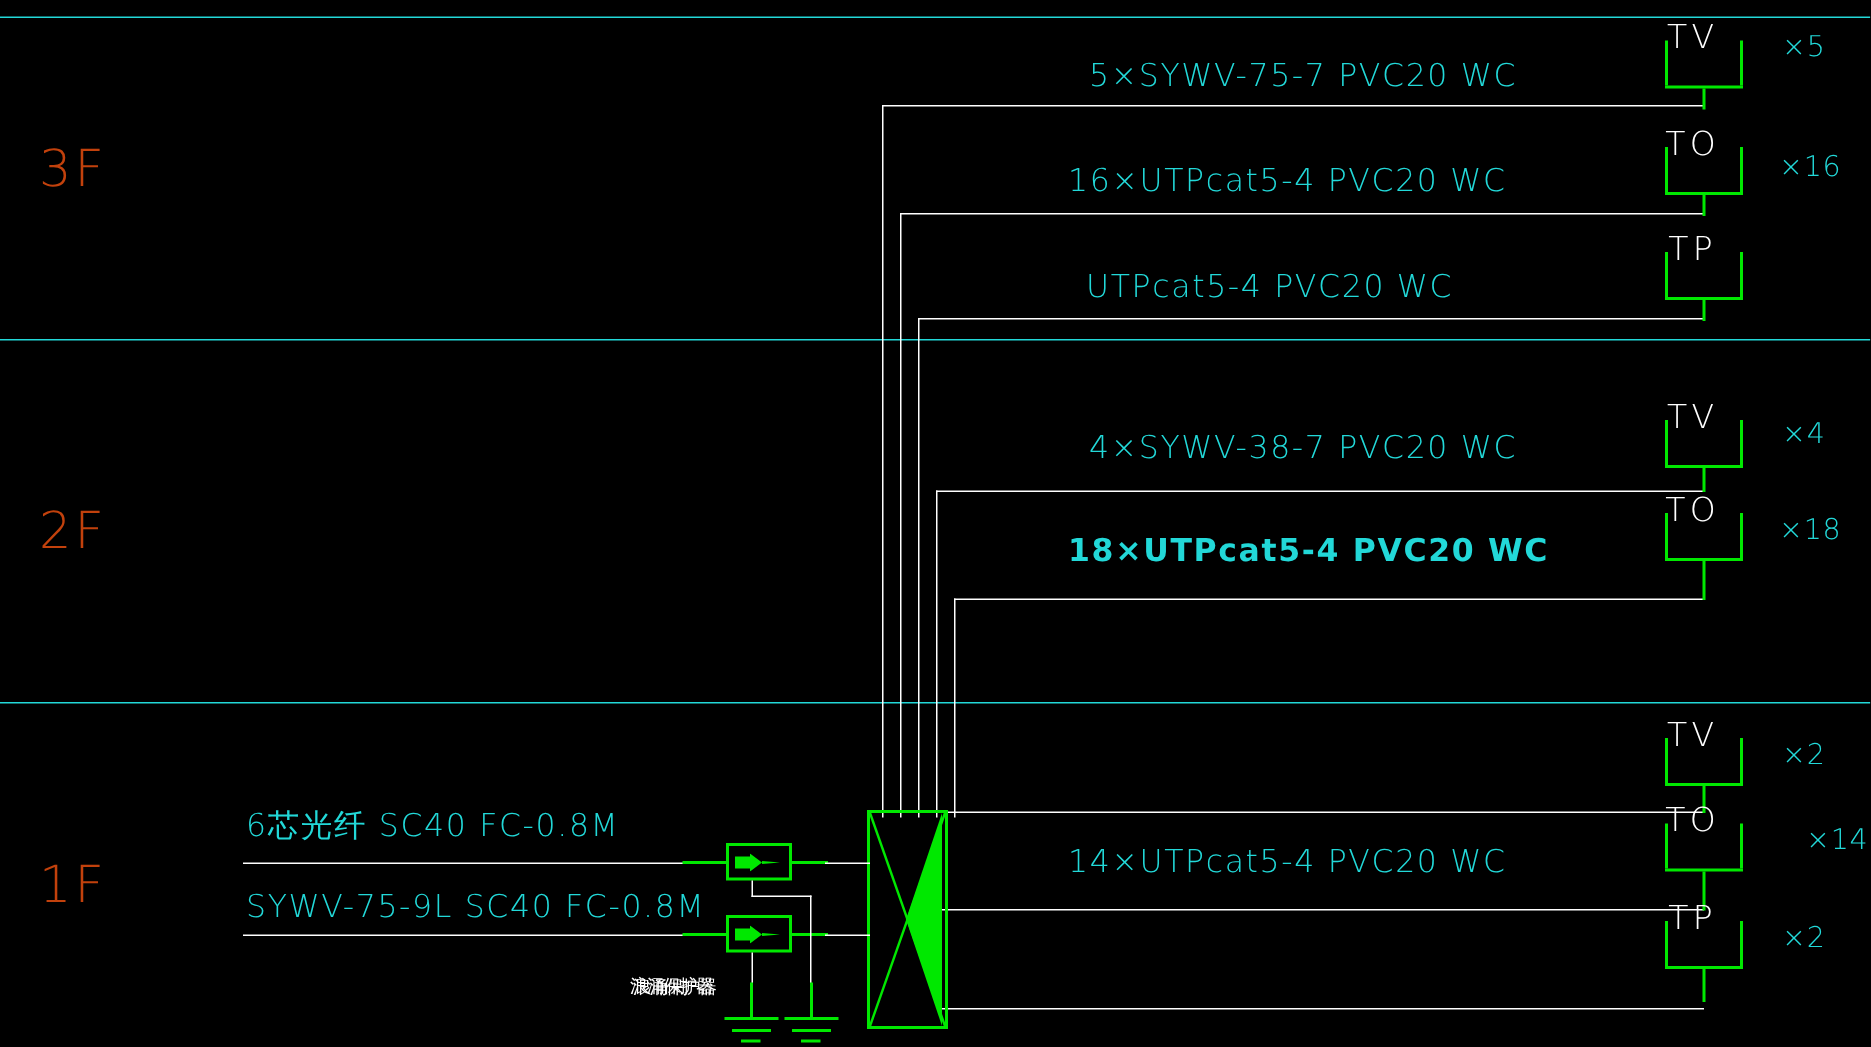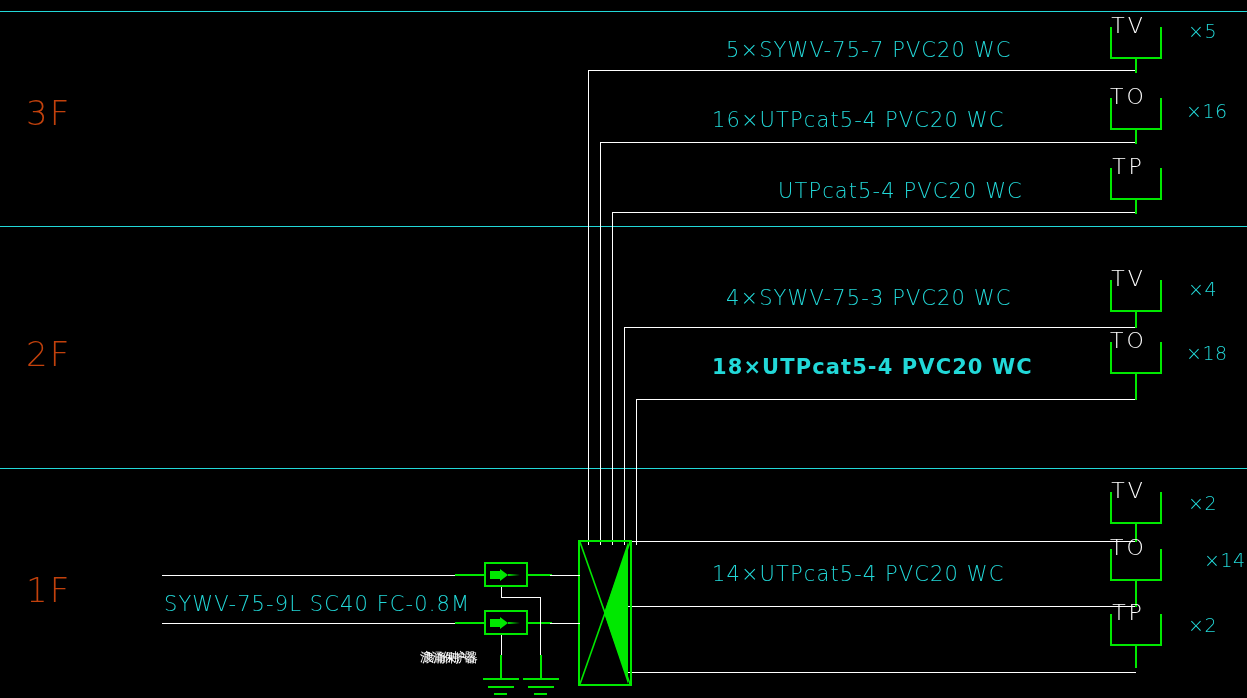--- a/index.html
+++ b/index.html
@@ -174,32 +174,32 @@
   <div class="outlet" style="left:1110px; top:90px;">
     <div class="u-left"></div>
     <div class="u-right"></div>
     <div class="u-bot"></div>
     <div class="otext">TO</div>
     <div class="stem" style="height:14px;"></div>
   </div>
   <div class="count-label" style="left:1186px; top:102px;">×16</div>
 
   <div class="hline" style="left:612px; top:212px; width:524px;"></div>
-  <div class="cable-label" style="left:778px; top:181px;">UTPcat5-4 PVC20 WC</div>
+  <div class="cable-label" style="left:724px; top:181px;">UTPcat5-4 PVC20 WC</div>
   <div class="outlet" style="left:1110px; top:160px;">
     <div class="u-left"></div>
     <div class="u-right"></div>
     <div class="u-bot"></div>
     <div class="otext">TP</div>
     <div class="stem" style="height:14px;"></div>
   </div>
   <div class="count-label" style="left:1186px; top:172px;"></div>
 
   <div class="hline" style="left:624px; top:327px; width:512px;"></div>
-  <div class="cable-label" style="left:726px; top:288px;">4×SYWV-75-3 PVC20 WC</div>
+  <div class="cable-label" style="left:726px; top:288px;">4×SYWV-38-7 PVC20 WC</div>
   <div class="outlet" style="left:1110px; top:272px;">
     <div class="u-left"></div>
     <div class="u-right"></div>
     <div class="u-bot"></div>
     <div class="otext">TV</div>
     <div class="stem" style="height:16px;"></div>
   </div>
   <div class="count-label" style="left:1188px; top:280px;">×4</div>
 
   <div class="hline" style="left:636px; top:399px; width:500px;"></div>
@@ -247,20 +247,21 @@
   <svg id="cabinet" style="left:578px; top:540px;" width="54" height="146" viewBox="0 0 54 146">
 
     <polygon points="50,2 50,144 26,73" fill="#00e800" stroke="none"></polygon>
 
     <rect x="1" y="1" width="52" height="144" fill="none" stroke="#00e800" stroke-width="2"></rect>
 
     <line x1="2" y1="2" x2="52" y2="144" stroke="#00e800" stroke-width="1.6"></line>
     <line x1="52" y1="2" x2="2" y2="144" stroke="#00e800" stroke-width="1.6"></line>
   </svg>
 
+  <div class="cable-label" style="left:164px; top:540px;">6芯光纤 SC40 FC-0.8M</div>
   <div class="cable-label" style="left:164px; top:594px;">SYWV-75-9L SC40 FC-0.8M</div>
 
   <div class="hline" style="left:162px; top:575px; width:300px;"></div>
   <div class="hline" style="left:162px; top:623px; width:300px;"></div>
 
   <div class="greenline-h" style="left:455px; top:574px; width:30px;"></div>
   <div class="greenline-h" style="left:455px; top:622px; width:30px;"></div>
   <div class="greenline-h" style="left:528px; top:574px; width:24px;"></div>
   <div class="greenline-h" style="left:528px; top:622px; width:24px;"></div>
   <div class="hline" style="left:550px; top:575px; width:30px;"></div>

